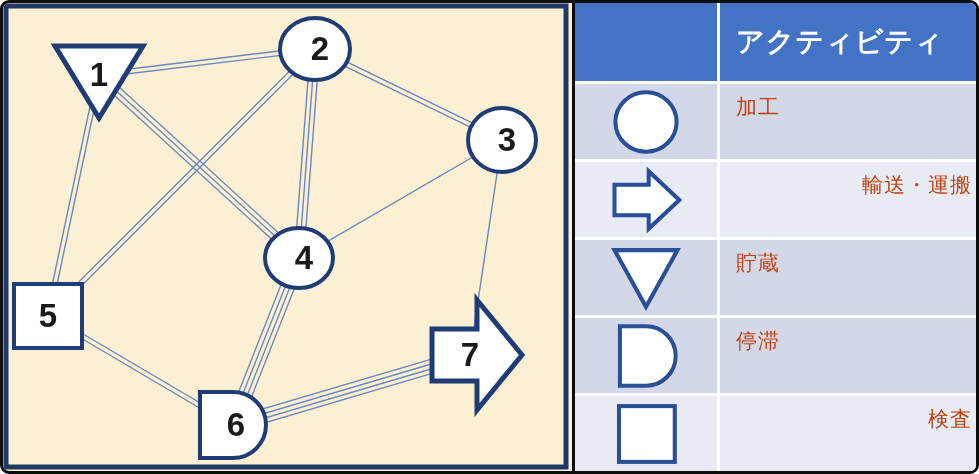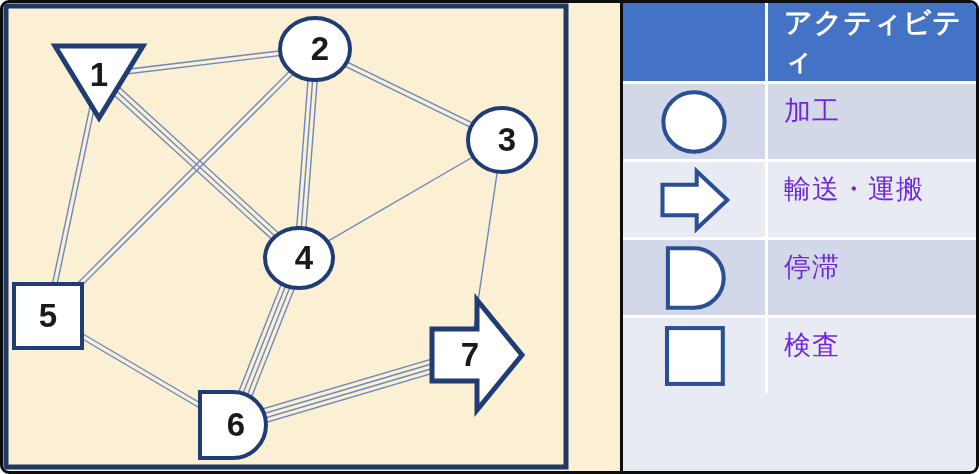--- a/index.html
+++ b/index.html
@@ -21,38 +21,37 @@
     flex: 0 0 569px;
     position: relative;
   }
   .legend-panel {
     flex: 1 1 auto;
     height: 468px;
     border-left: 3px solid #0d0d0d;
     display: grid;
     grid-template-rows: repeat(6, 1fr);
     background: #E9EBF4;
-    margin-left: 48px;
   }
   .lg-row {
     display: grid;
     grid-template-columns: 145px 1fr;
     border-top: 3px solid #ffffff;
   }
   .lg-row.header { border-top: none; background: #4472C4; }
   .lg-row.dark  { background: #D3D8E9; }
-  .lg-row.light { background: #E9EBF4; }
+  .lg-row.light { background: #E9EBF4; text-align: right; }
   .lg-icon-cell {
     border-right: 3px solid #ffffff;
     display: flex; align-items: center; justify-content: center;
   }
   .lg-label-cell {
     padding: 9px 4px 0 16px;
-    font-size: 27px;
-    color: #6d28d9;
+    font-size: 21px;
+    color: #c2410c;
     letter-spacing: 1px;
   }
   .lg-row.header .lg-label-cell {
     display: flex; align-items: center;
     padding-top: 0;
     color: #ffffff;
     font-weight: bold;
     font-size: 28px;
   }
   .lg-icon { stroke: #2A4F96; stroke-width: 4.5; fill: #ffffff; }
@@ -126,20 +125,28 @@
 
     <div class="lg-row light">
       <div class="lg-icon-cell">
         <svg width="90" height="72" viewBox="0 0 90 80" class="lg-icon">
           <polygon points="10,23 48,23 48,8 82,40 48,72 48,57 10,57"></polygon>
         </svg>
       </div>
       <div class="lg-label-cell">輸送・運搬</div>
     </div>
 
+    <div class="lg-row dark">
+      <div class="lg-icon-cell">
+        <svg width="90" height="72" viewBox="0 0 90 80" class="lg-icon">
+          <polygon points="10,9 80,9 45,72"></polygon>
+        </svg>
+      </div>
+      <div class="lg-label-cell">貯蔵</div>
+    </div>
 
     <div class="lg-row dark">
       <div class="lg-icon-cell">
         <svg width="90" height="72" viewBox="0 0 90 80" class="lg-icon">
           <path d="M16,7 H45 A33,33 0 0 1 45,73 H16 Z"></path>
         </svg>
       </div>
       <div class="lg-label-cell">停滞</div>
     </div>
 

